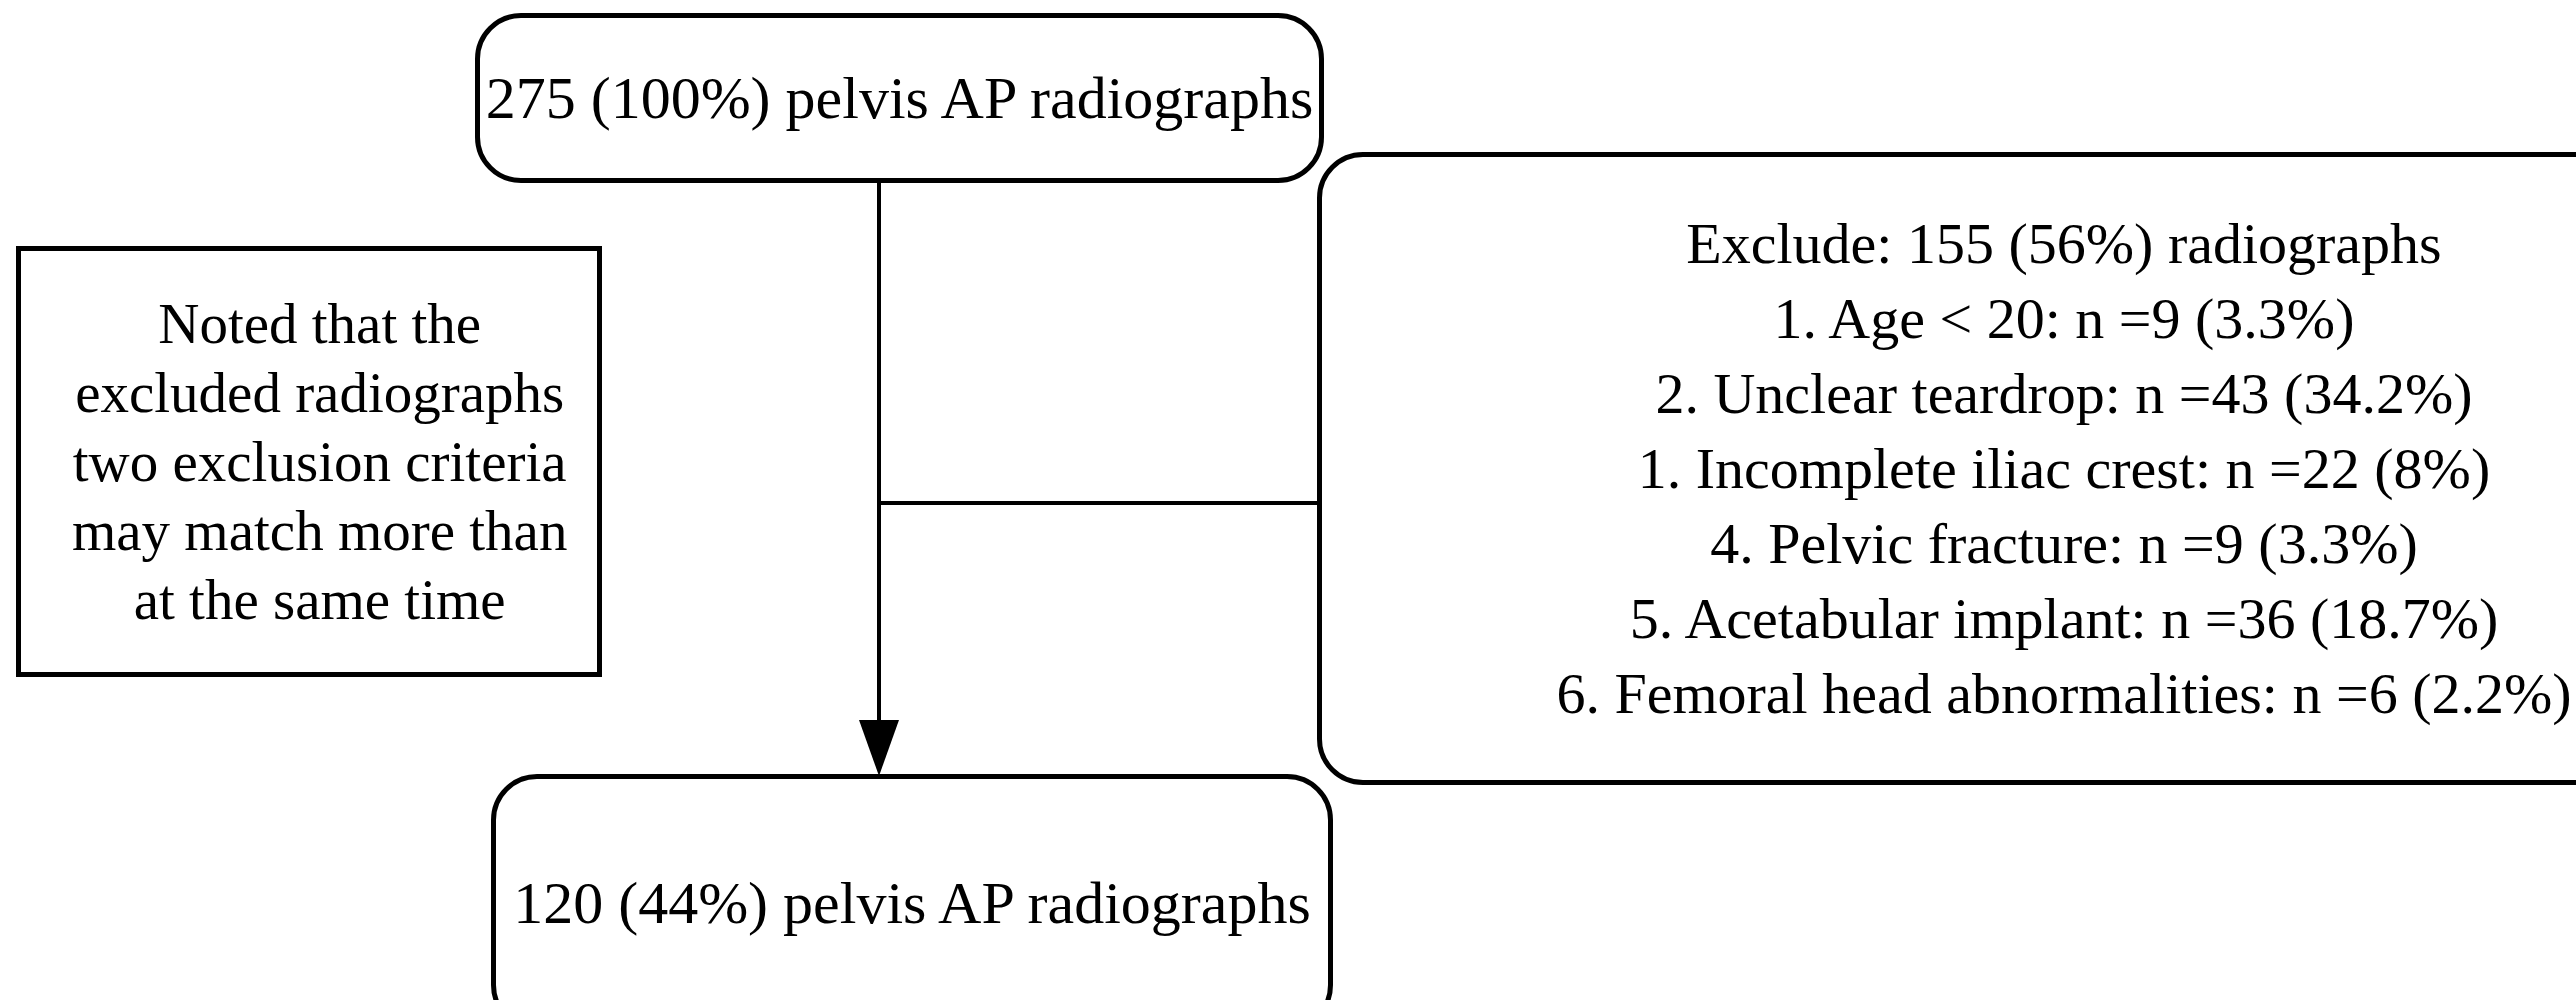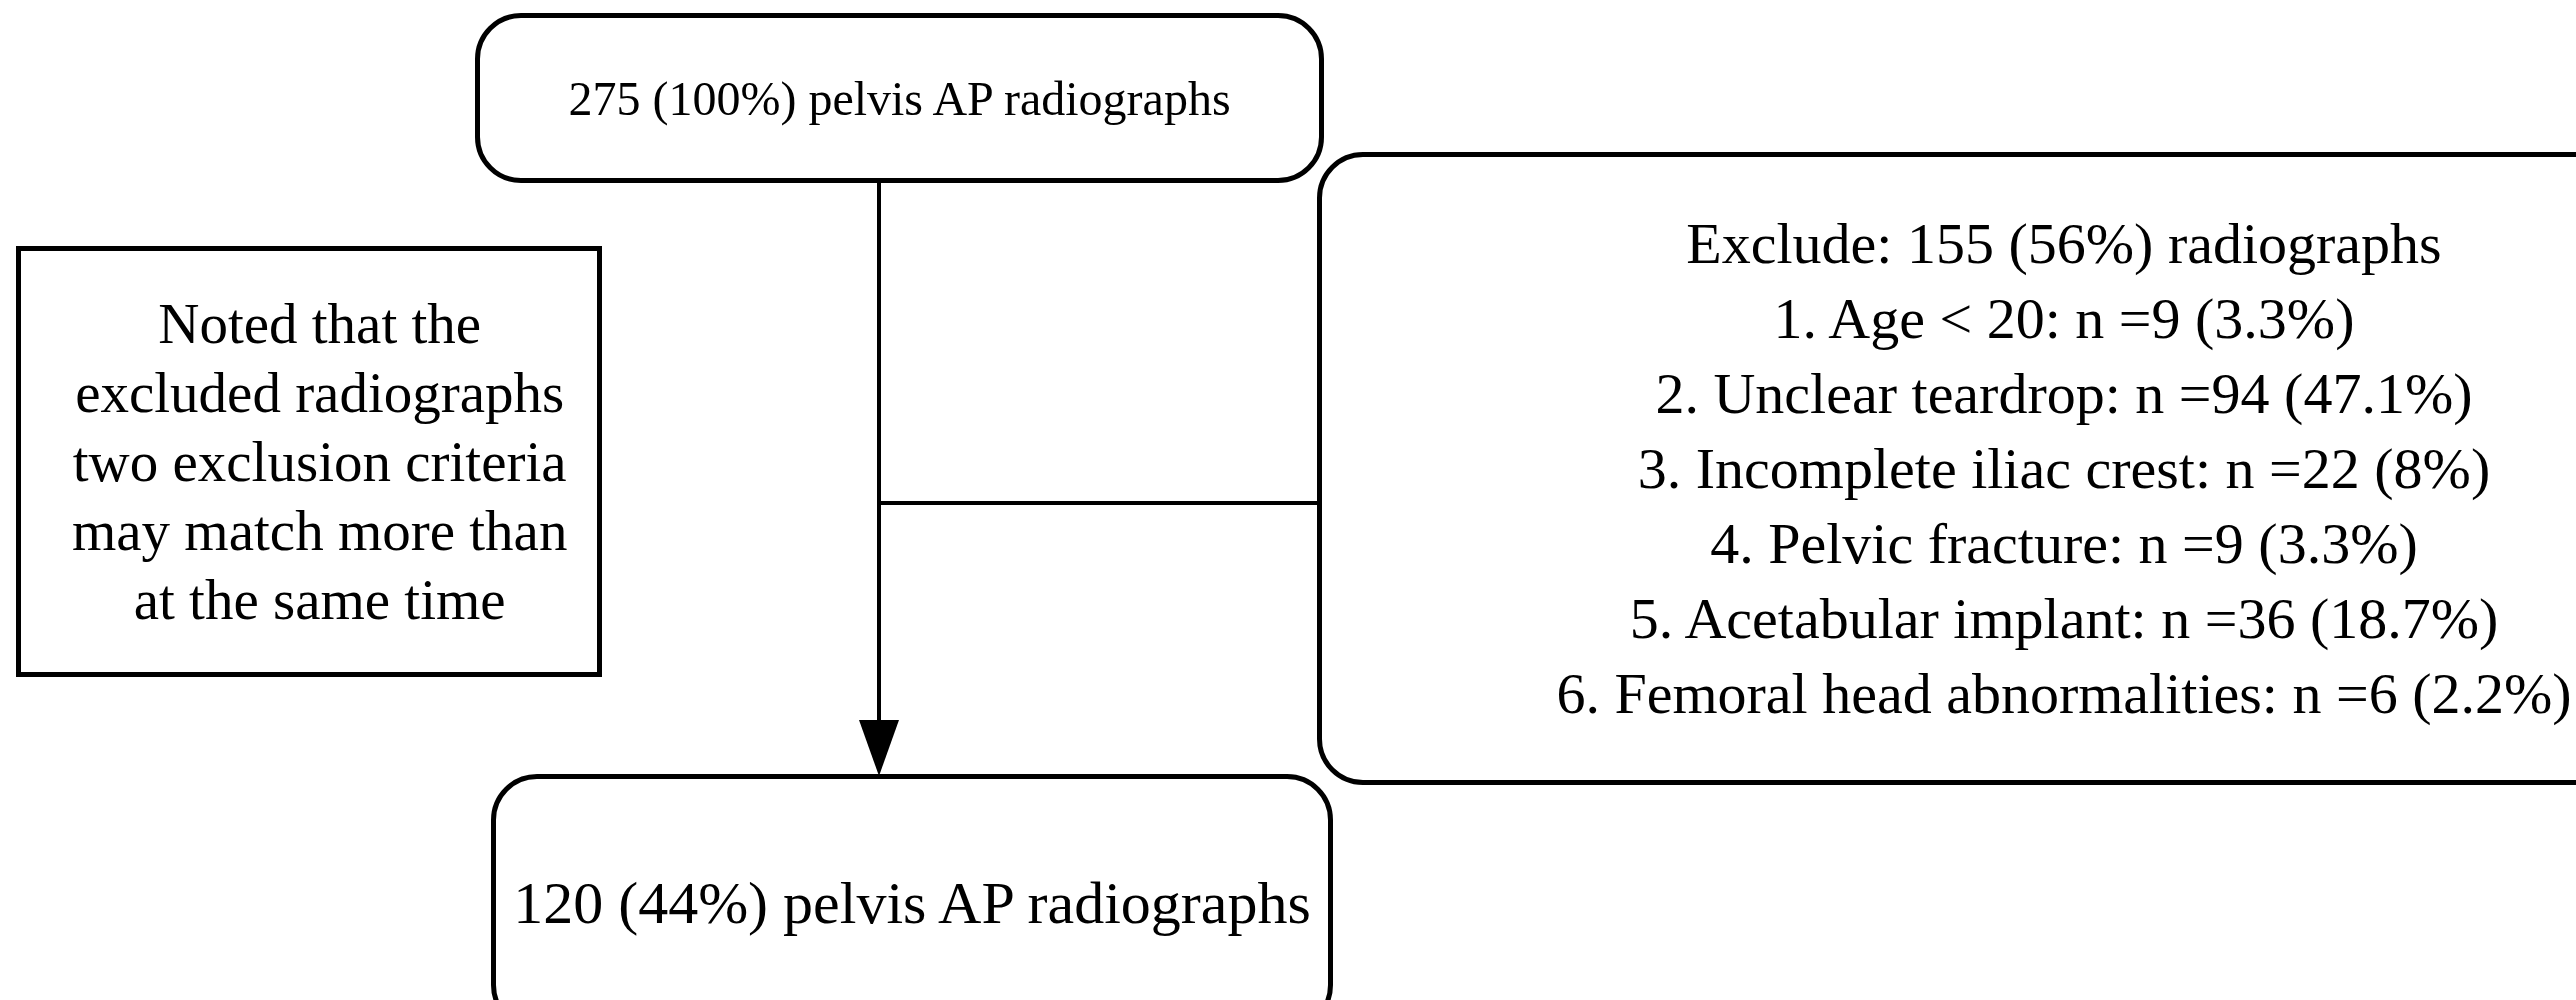--- a/index.html
+++ b/index.html
@@ -24,21 +24,21 @@
     display: flex;
     flex-direction: column;
     justify-content: center;
     align-items: center;
     text-align: center;
   }
   .rounded { border-radius: 46px; }
   .top-box {
     left: 475px; top: 13px;
     width: 849px; height: 170px;
-    font-size: 48px;
+    font-size: 60px;
   }
   .note-box {
     left: 15.7px; top: 246px;
     width: 586px; height: 431px;
     font-size: 57px;
     line-height: 69px;
     padding-left: 22px;
   }
   .exclude-box {
     left: 1317px; top: 152px;
@@ -87,22 +87,22 @@
     <div class="textline">Noted that the</div>
     <div class="textline">excluded radiographs</div>
     <div class="textline">two exclusion criteria</div>
     <div class="textline">may match more than</div>
     <div class="textline">at the same time</div>
   </div>
 
   <div class="box rounded exclude-box">
     <div class="textline">Exclude: 155 (56%) radiographs</div>
     <div class="textline">1. Age &lt; 20: n =9 (3.3%)</div>
-    <div class="textline">2. Unclear teardrop: n =94 (47.1%)</div>
-    <div class="textline">3. Incomplete iliac crest: n =22 (8%)</div>
+    <div class="textline">2. Unclear teardrop: n =43 (34.2%)</div>
+    <div class="textline">1. Incomplete iliac crest: n =22 (8%)</div>
     <div class="textline">4. Pelvic fracture: n =9 (3.3%)</div>
     <div class="textline">5. Acetabular implant: n =36 (18.7%)</div>
     <div class="textline">6. Femoral head abnormalities: n =6 (2.2%)</div>
   </div>
 
   <div class="box rounded result-box">
     <div class="textline">120 (44%) pelvis AP radiographs</div>
   </div>
 
   <div class="vline"></div>

